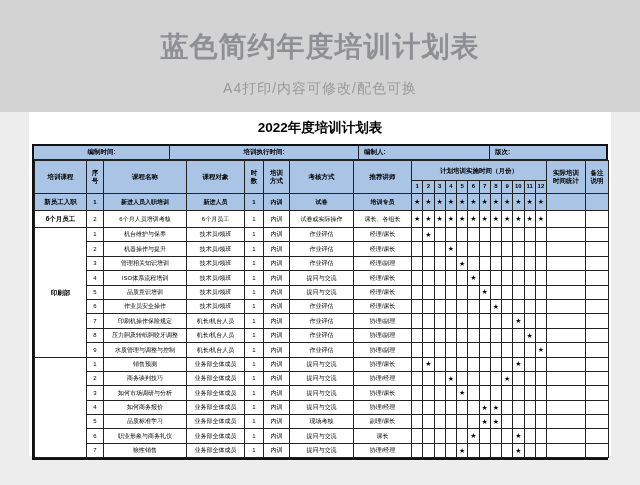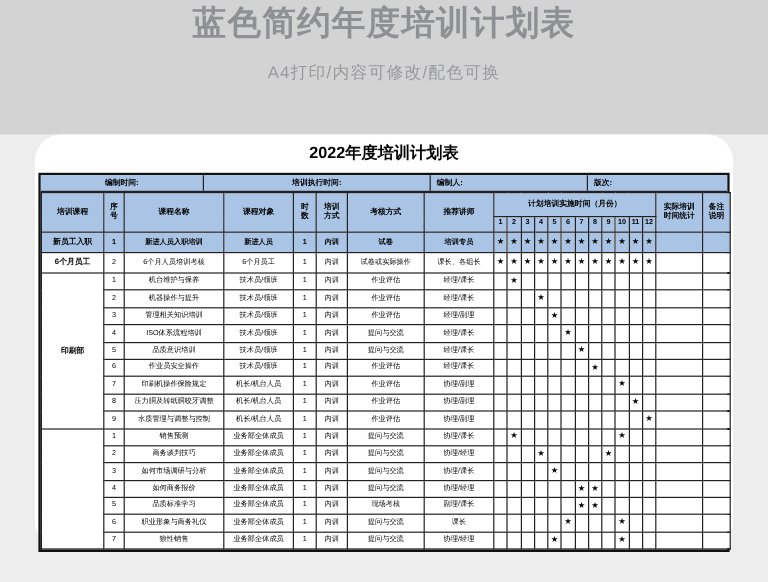--- a/index.html
+++ b/index.html
@@ -3,23 +3,23 @@
 <meta charset="utf-8">
 <style>
   :root{
     --bg-top:#d3d3d3; --bg-bottom:#ededed; --title:#8e9093; --subtitle:#98999c;
     --blue:#a9c4e4; --border:#222222; --star:#000000;
   }
   *{margin:0;padding:0;box-sizing:border-box;}
   html,body{width:640px;height:485px;overflow:hidden;}
   body{font-family:"Liberation Sans","DejaVu Sans",sans-serif;background:var(--bg-bottom);}
   .hero{position:absolute;left:0;top:0;width:640px;height:112px;background:var(--bg-top);text-align:center;}
-  .hero-title{font-size:28px;font-weight:bold;color:var(--title);letter-spacing:1px;}
+  .hero-title{padding-top:28px;font-size:28px;font-weight:bold;color:var(--title);letter-spacing:1px;}
   .hero-subtitle{margin-top:14px;font-size:14px;color:var(--subtitle);letter-spacing:1px;}
-  .sheet{position:absolute;left:29px;top:112px;width:582px;height:344px;background:#ffffff;border-radius:22px;}
+  .sheet{position:absolute;left:29px;top:112px;width:582px;height:344px;background:#ffffff;}
   .sheet-title{text-align:center;padding-top:7px;font-size:13.5px;font-weight:bold;color:#000;}
   .table-wrap{position:absolute;left:3px;top:32px;width:576px;border:2px solid #111;}
   .meta-row{display:flex;height:14px;background:var(--blue);border-bottom:1px solid var(--border);}
   .meta-cell{font-size:6.5px;font-weight:bold;color:#000;display:flex;align-items:center;border-right:1px solid var(--border);}
   .meta-cell:last-child{border-right:none;}
   .m0{width:136px;justify-content:center;}
   .m1{width:189px;justify-content:center;}
   .m2{width:131px;padding-left:5px;}
   .m3{flex:1;padding-left:5px;}
   table{border-collapse:collapse;table-layout:fixed;width:572px;}

